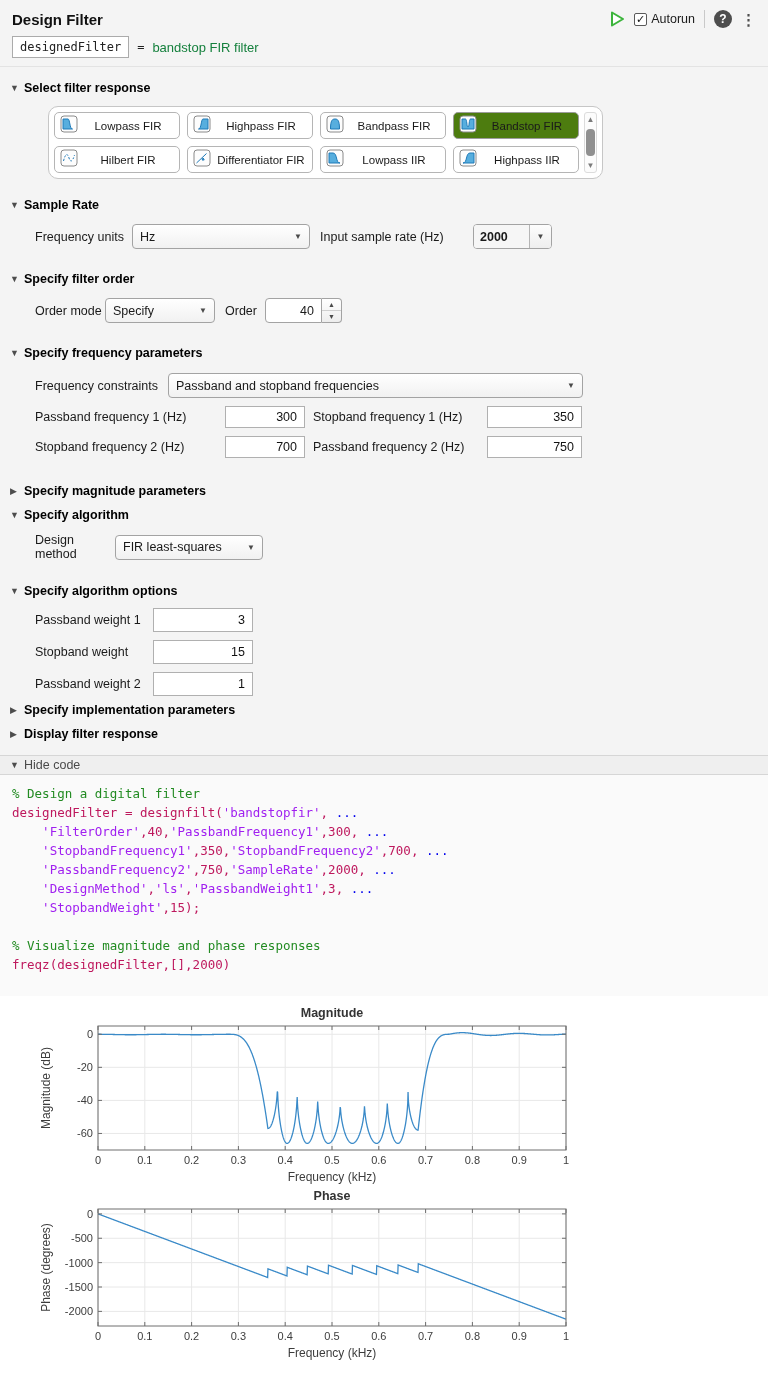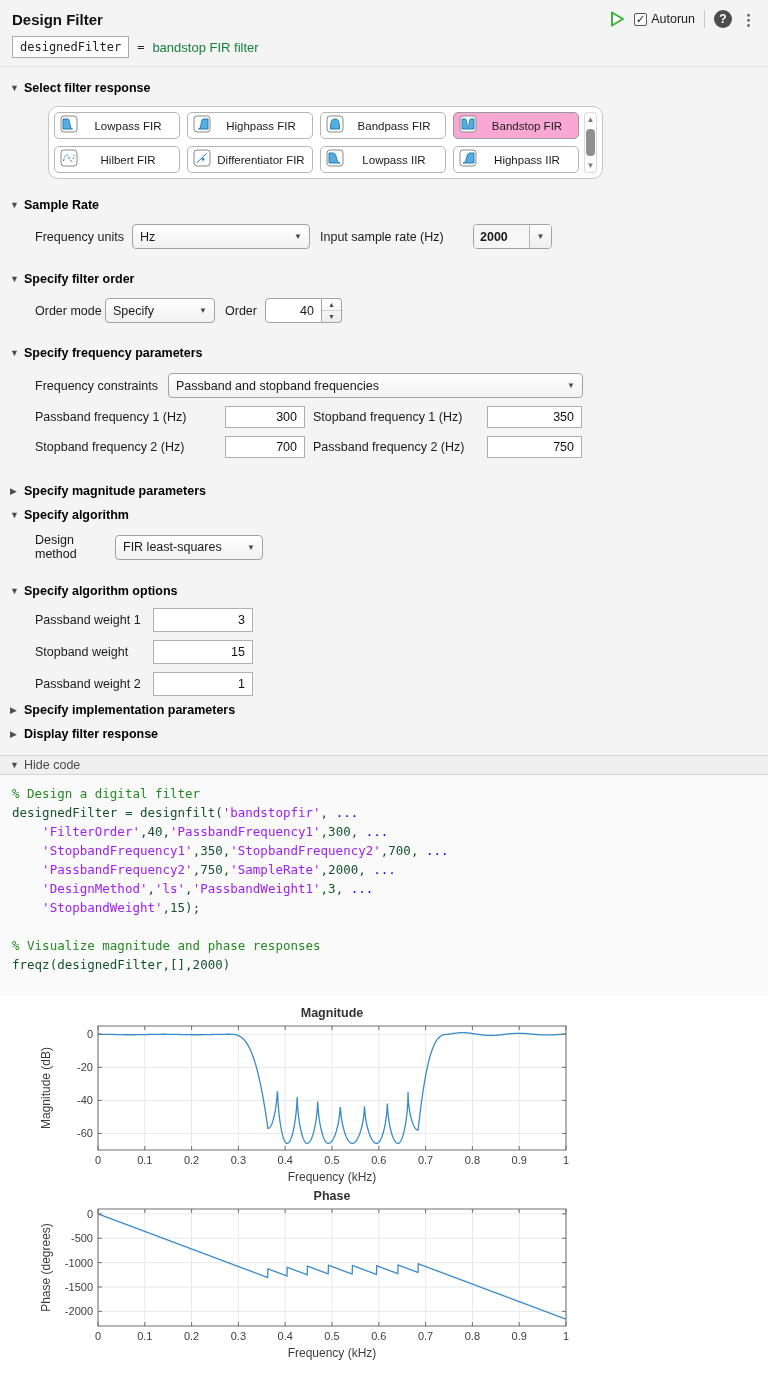--- a/index.html
+++ b/index.html
@@ -29,21 +29,21 @@
     font-weight:bold; color:#000; height:18px; }
   .tri { font-size:9px; color:#4d4d4d; width:9px; display:inline-block; font-weight:normal; }
   .m-top-12{margin-top:12px}.m-top-17{margin-top:17px}.m-top-21{margin-top:21px}
   .m-top-24{margin-top:24px}.m-top-6{margin-top:6px}.m-top-5{margin-top:5px}
 
   .resp-box { margin:9px 0 0 48px; width:555px; background:#fff; border:1px solid #c6c6c6;
     border-radius:10px; padding:5px; display:flex; gap:5px; }
   .resp-grid { display:grid; grid-template-columns:repeat(4,126px); gap:7px; }
   .resp-btn { height:27px; border:1px solid #b5b5b5; border-radius:5px; background:#fff;
     display:flex; align-items:center; padding:0 5px; gap:4px; cursor:default; }
-  .resp-btn.selected { background:#f9a8d4; border-color:#9c9c9c; }
+  .resp-btn.selected { background:#4d7c0f; border-color:#9c9c9c; }
   .resp-btn .lbl { flex:1; text-align:center; font-size:11.5px; color:#1a1a1a; white-space:nowrap; overflow:hidden; }
   .resp-scroll { width:16px; display:flex; flex-direction:column; align-items:center;
     border:1px solid #dcdcdc; border-radius:3px; background:#fcfcfc; padding:2px 0; }
   .resp-scroll .arr { font-size:8px; color:#7b7b7b; line-height:9px; }
   .resp-scroll .track { flex:1; display:flex; justify-content:center; padding-top:5px; }
   .resp-scroll .thumb { width:9px; height:27px; background:#909090; border-radius:4px; }
 
   .row { display:flex; align-items:center; padding-left:35px; font-size:12.5px; }
   .dd { border:1px solid #a3a3a3; border-radius:4px; background:linear-gradient(#ffffff,#f1f1f1);
     height:25px; display:flex; align-items:center; padding:0 7px; font-size:12.5px; color:#1a1a1a; }
@@ -61,21 +61,21 @@
     display:flex; flex-direction:column; background:linear-gradient(#fff,#ededed); }
   .spinner .sbtns div { flex:1; display:flex; align-items:center; justify-content:center;
     font-size:7px; color:#4a4a4a; line-height:7px; }
   .spinner .sbtns div:first-child { border-bottom:1px solid #cfcfcf; }
 
   .hide-code-bar { background:#efefef; border-top:1px solid #d6d6d6; border-bottom:1px solid #d6d6d6;
     height:20px; display:flex; align-items:center; gap:5px; padding-left:10px; font-size:12.5px; color:#4a4a4a; }
   .code-area { background:#fafafa; padding:9px 12px 22px; font-family:"DejaVu Sans Mono", monospace;
     font-size:12.5px; line-height:19px; color:#1a1a1a; }
   .code-line { white-space:pre; min-height:19px; }
-  .tk-c { color:#228B22; } .tk-s { color:#A020F0; } .tk-x { color:#0000EE; } .tk-p { color:#14532d; }
+  .tk-c { color:#228B22; } .tk-s { color:#A020F0; } .tk-x { color:#0000EE; } .tk-p { color:#be185d; }
 
   .plots { background:#fff; padding:6px 11px 0 8px; }
   .plots svg { display:block; }
 </style>
 </head>
 <body>
 
 <div class="app-top">
   <div class="header-block">
     <div class="header-row">

